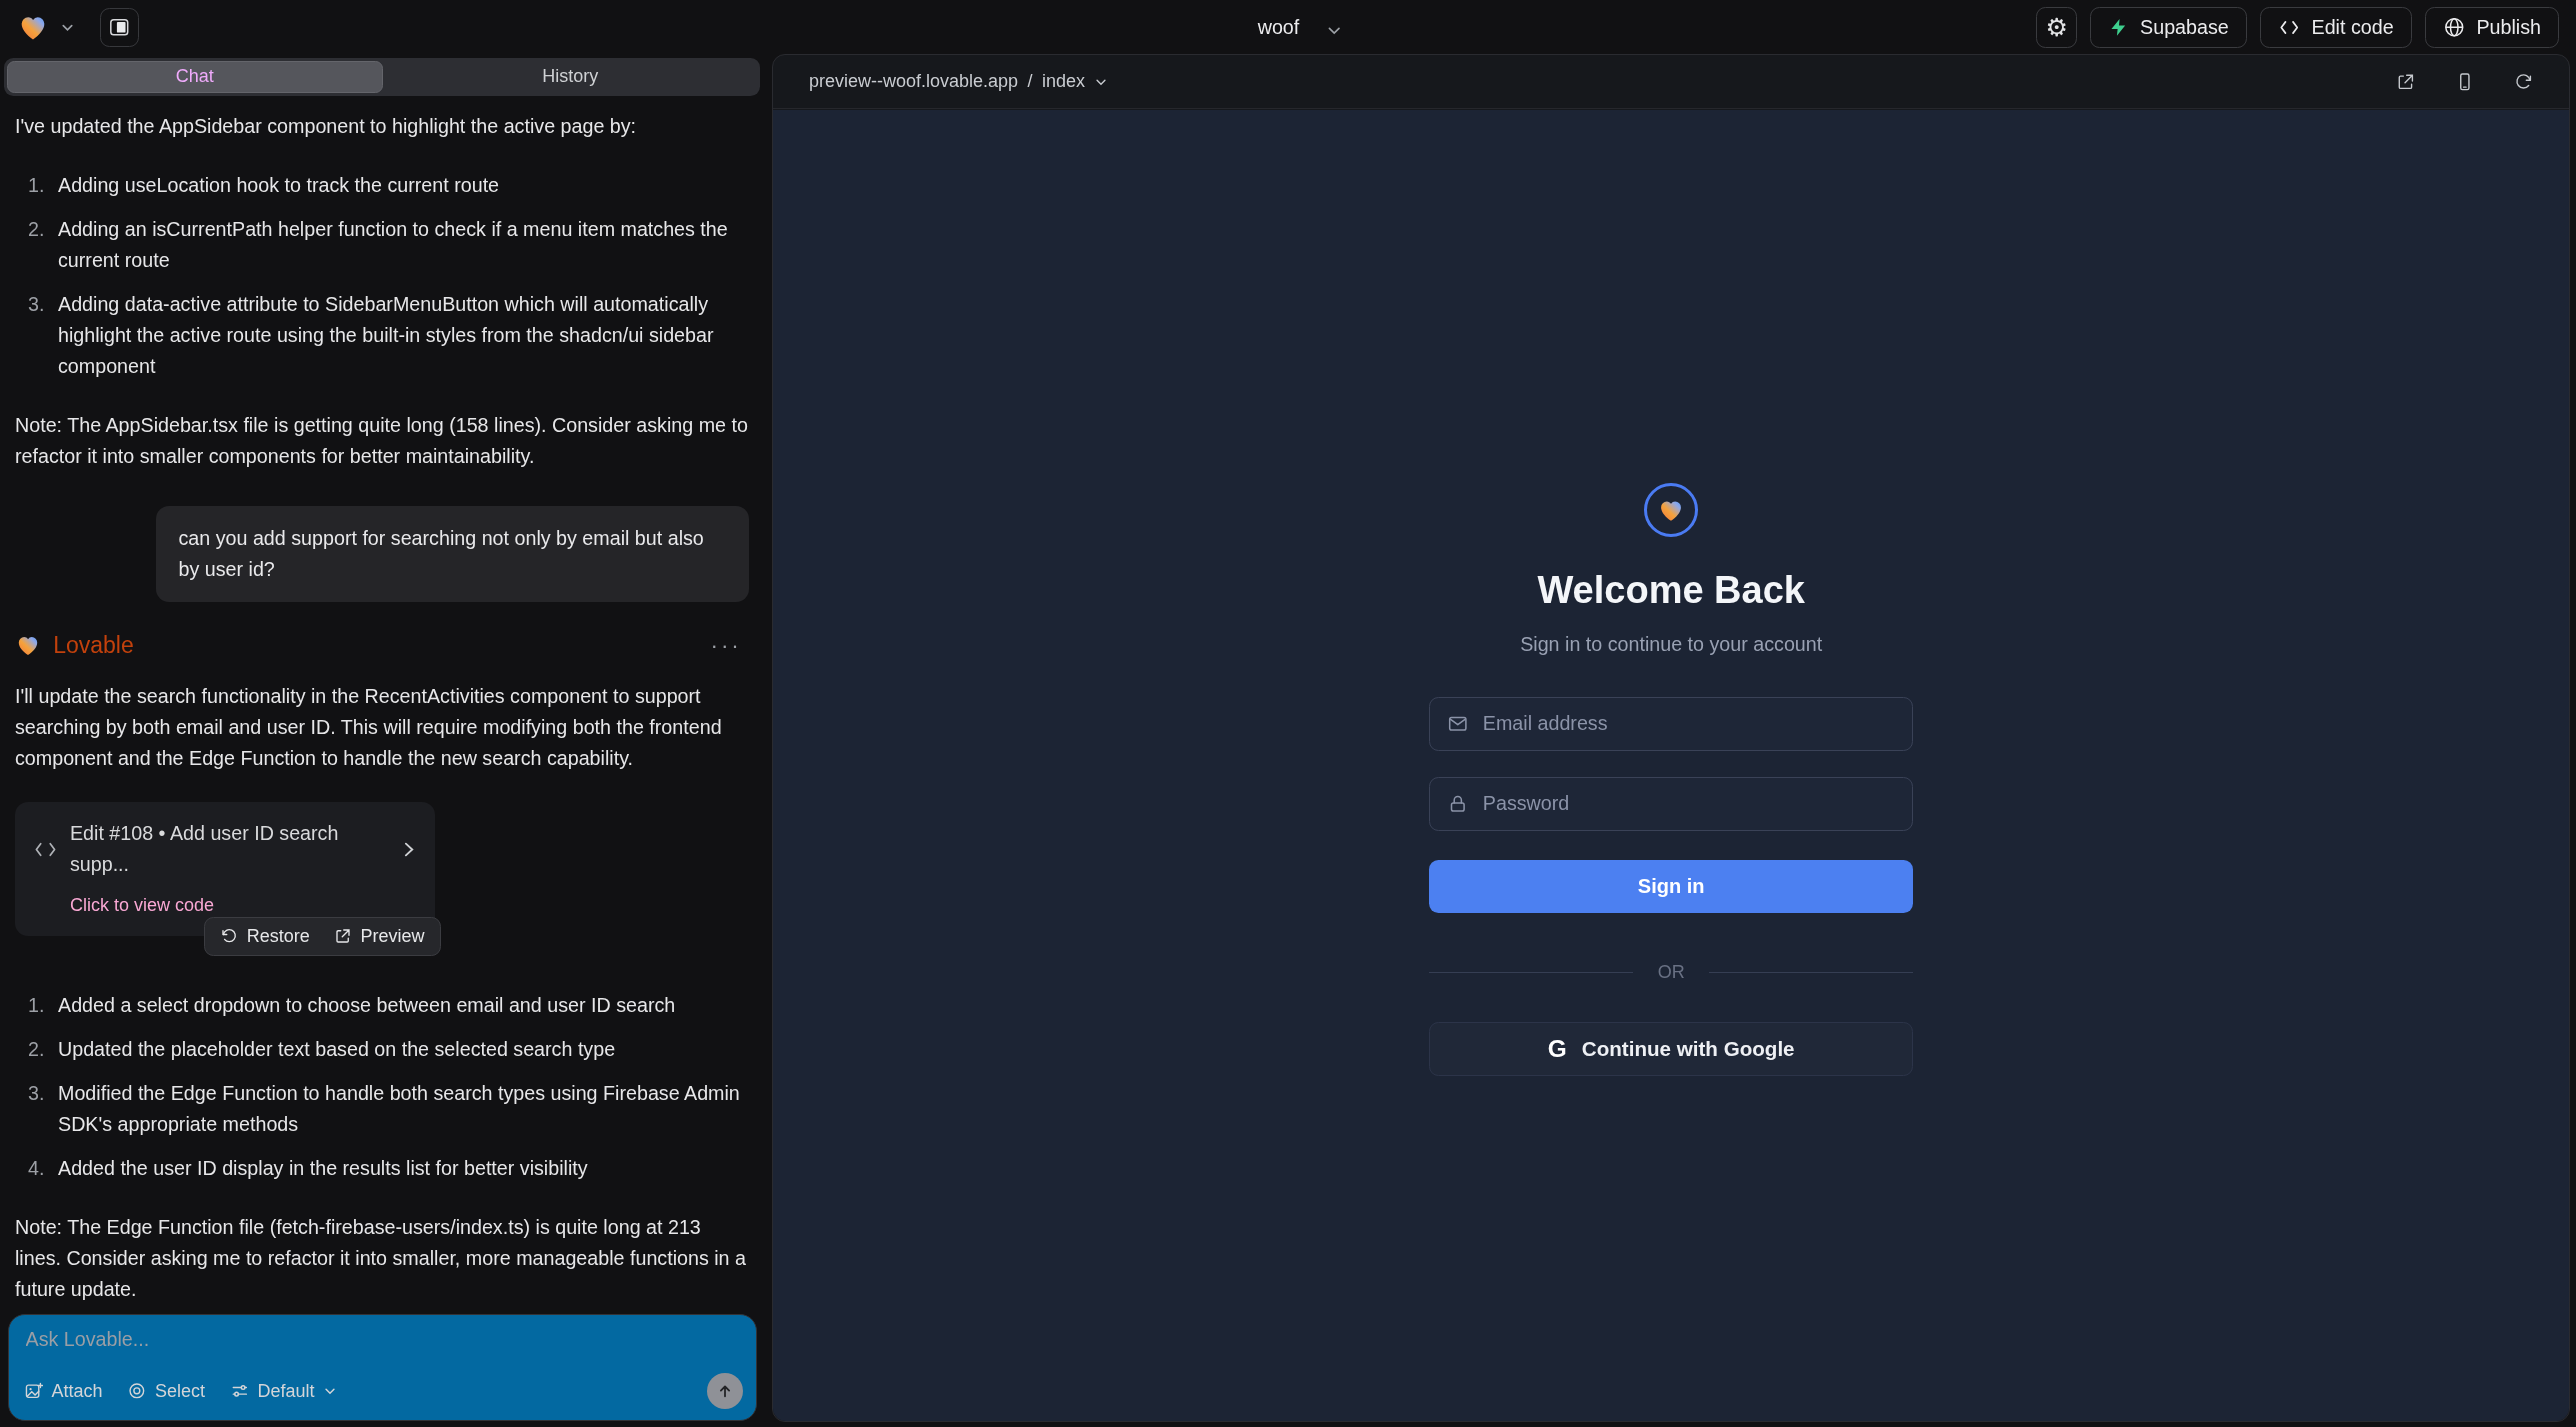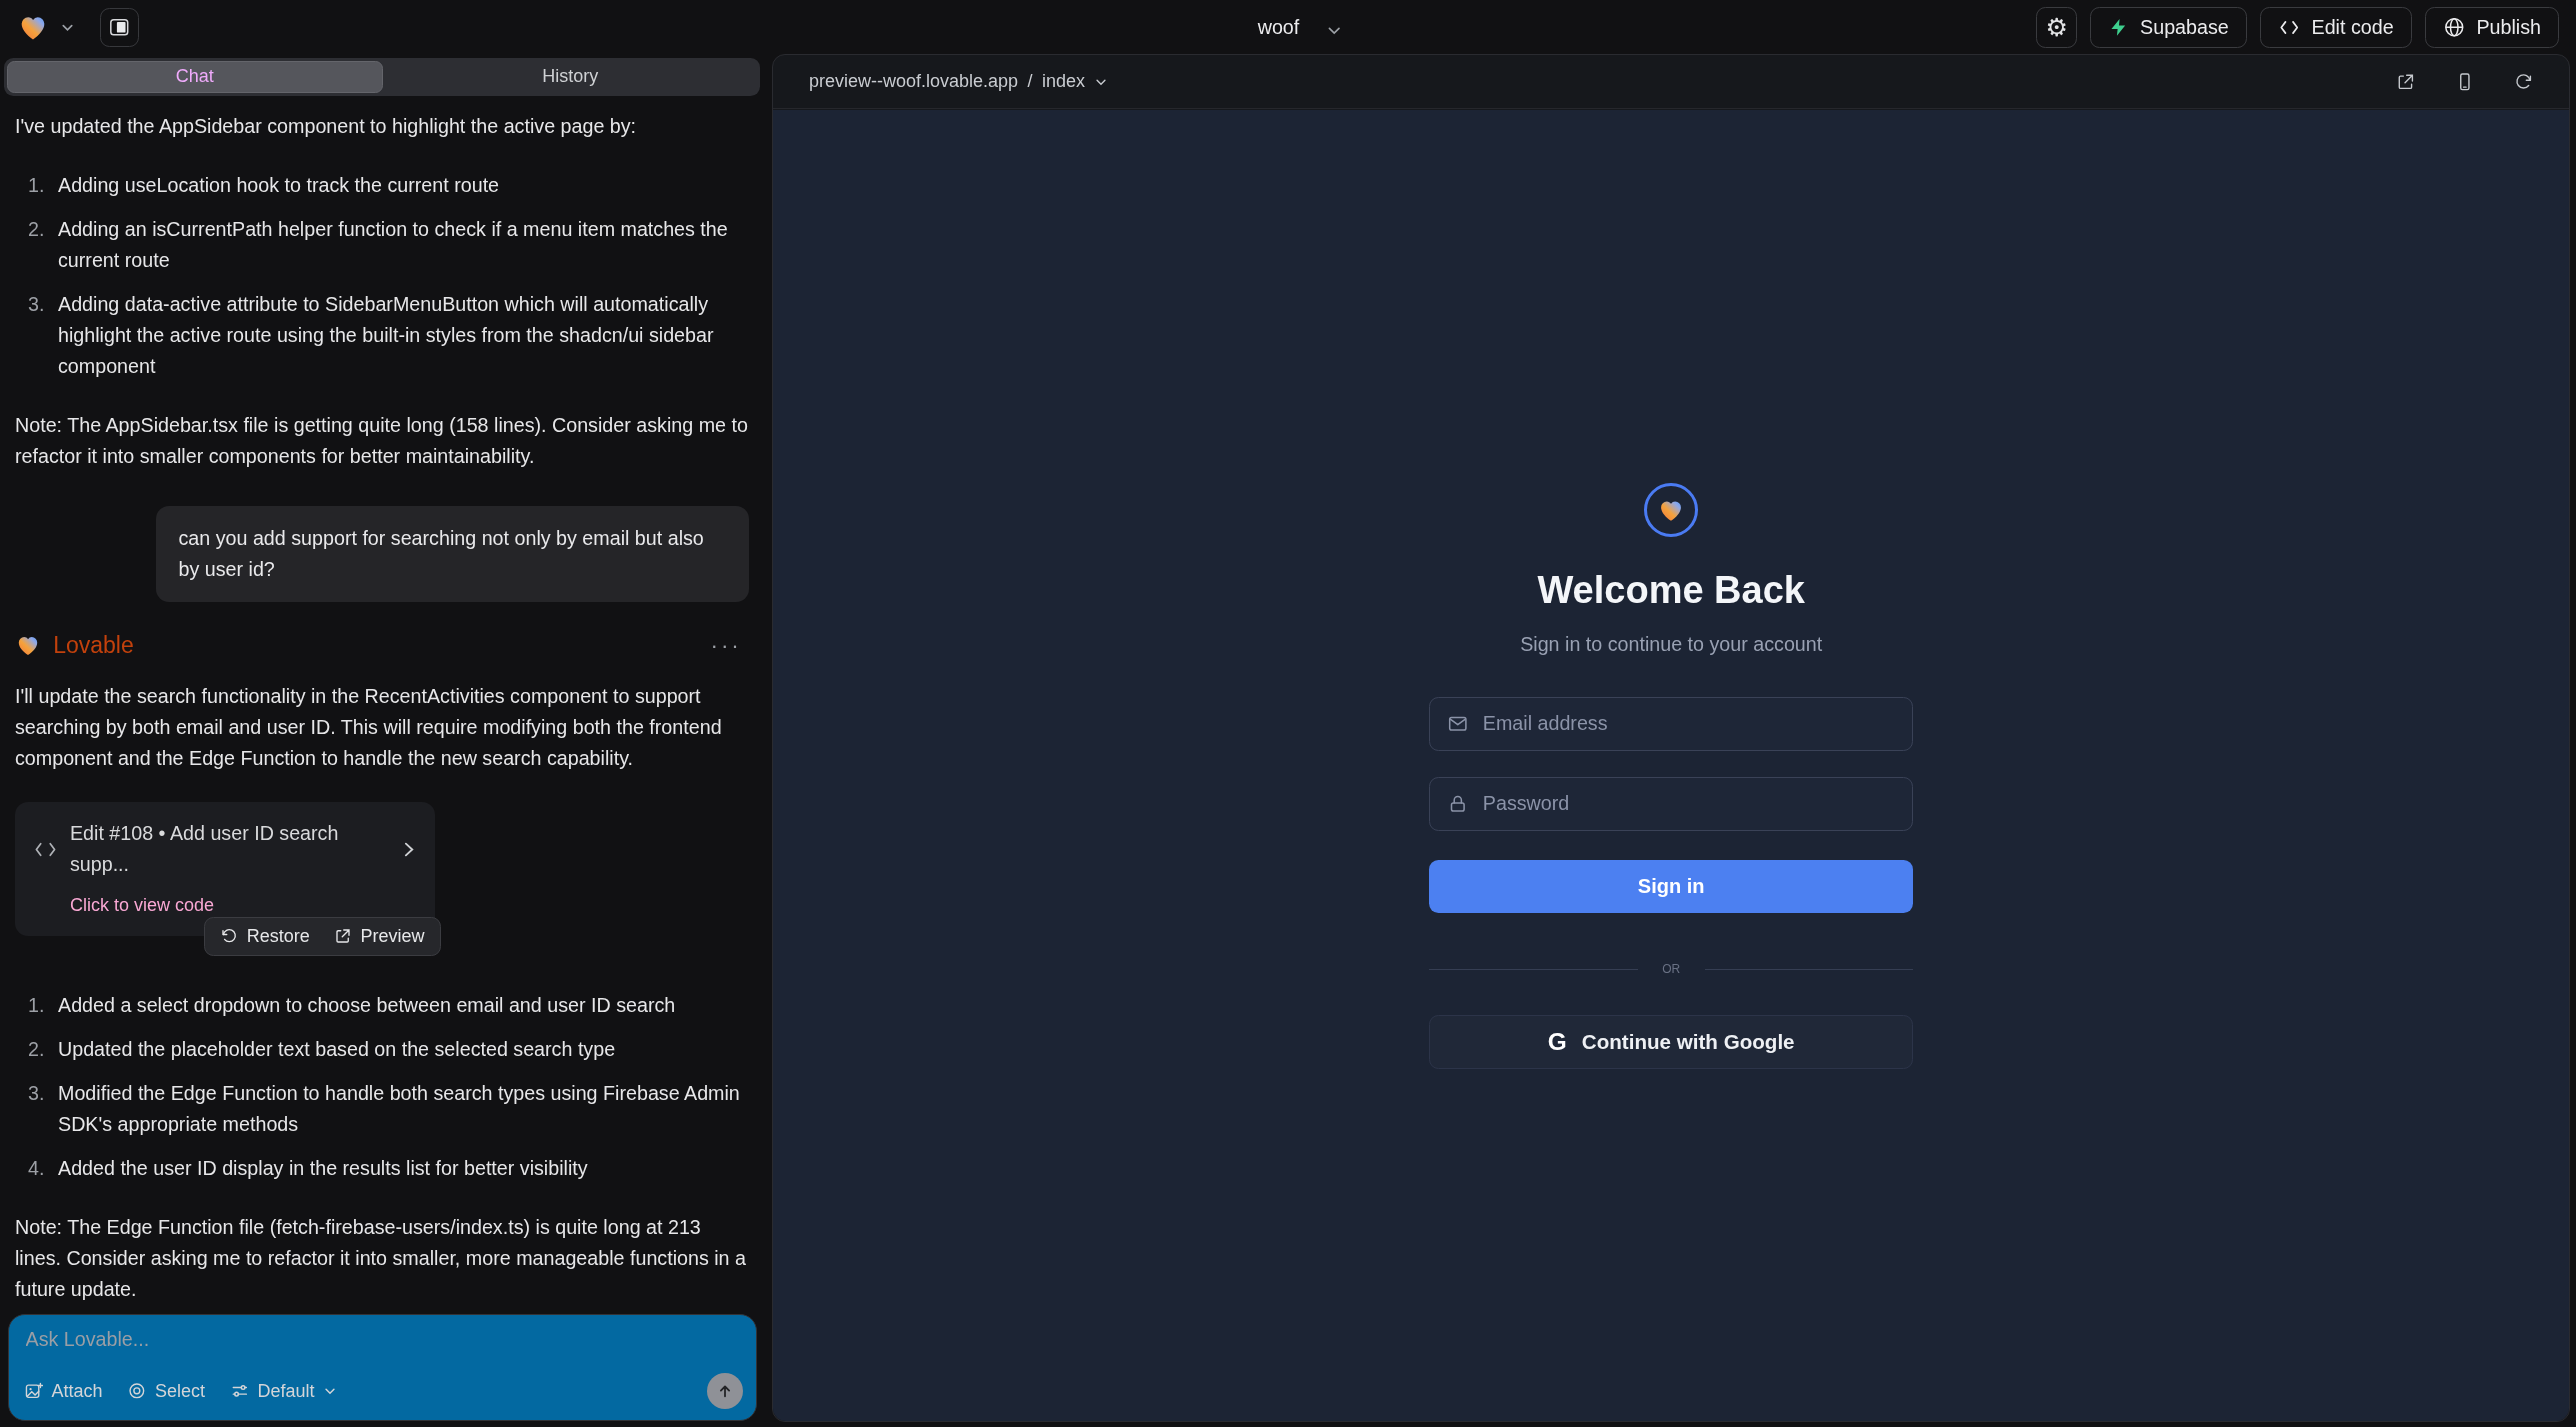--- a/index.html
+++ b/index.html
@@ -156,21 +156,21 @@
     color:#dfe3ec; font-size:19.7px; font-family:"Liberation Sans", sans-serif;
   }
   .field input::placeholder { color:#8b93a8; }
   .signin-btn {
     width:100%; height:53px; border:none; border-radius:9.4px; background:#4c80f1;
     color:#ffffff; font-size:20px; font-weight:bold; cursor:pointer;
     font-family:"Liberation Sans", sans-serif; margin-top:3.8px; margin-bottom:49px;
   }
   .or-divider { width:100%; display:flex; align-items:center; gap:24.4px; margin-bottom:39px; }
   .or-divider .line { flex:1; height:0.9px; background:#353e53; }
-  .or-divider .or { font-size:12px; color:#69718442; color:#697184; }
+  .or-divider .or { font-size:18px; color:#69718442; color:#697184; }
   .google-btn {
     width:100%; height:54px; border:0.9px solid #2c3449; border-radius:9.4px; background:#202838;
     color:#eef0f4; font-size:20.6px; font-weight:bold; cursor:pointer;
     display:flex; align-items:center; justify-content:center; gap:15px;
     font-family:"Liberation Sans", sans-serif;
   }
   .g-glyph { font-size:24.4px; font-weight:bold; color:#ffffff; }
 </style>
 </head>
 <body>

